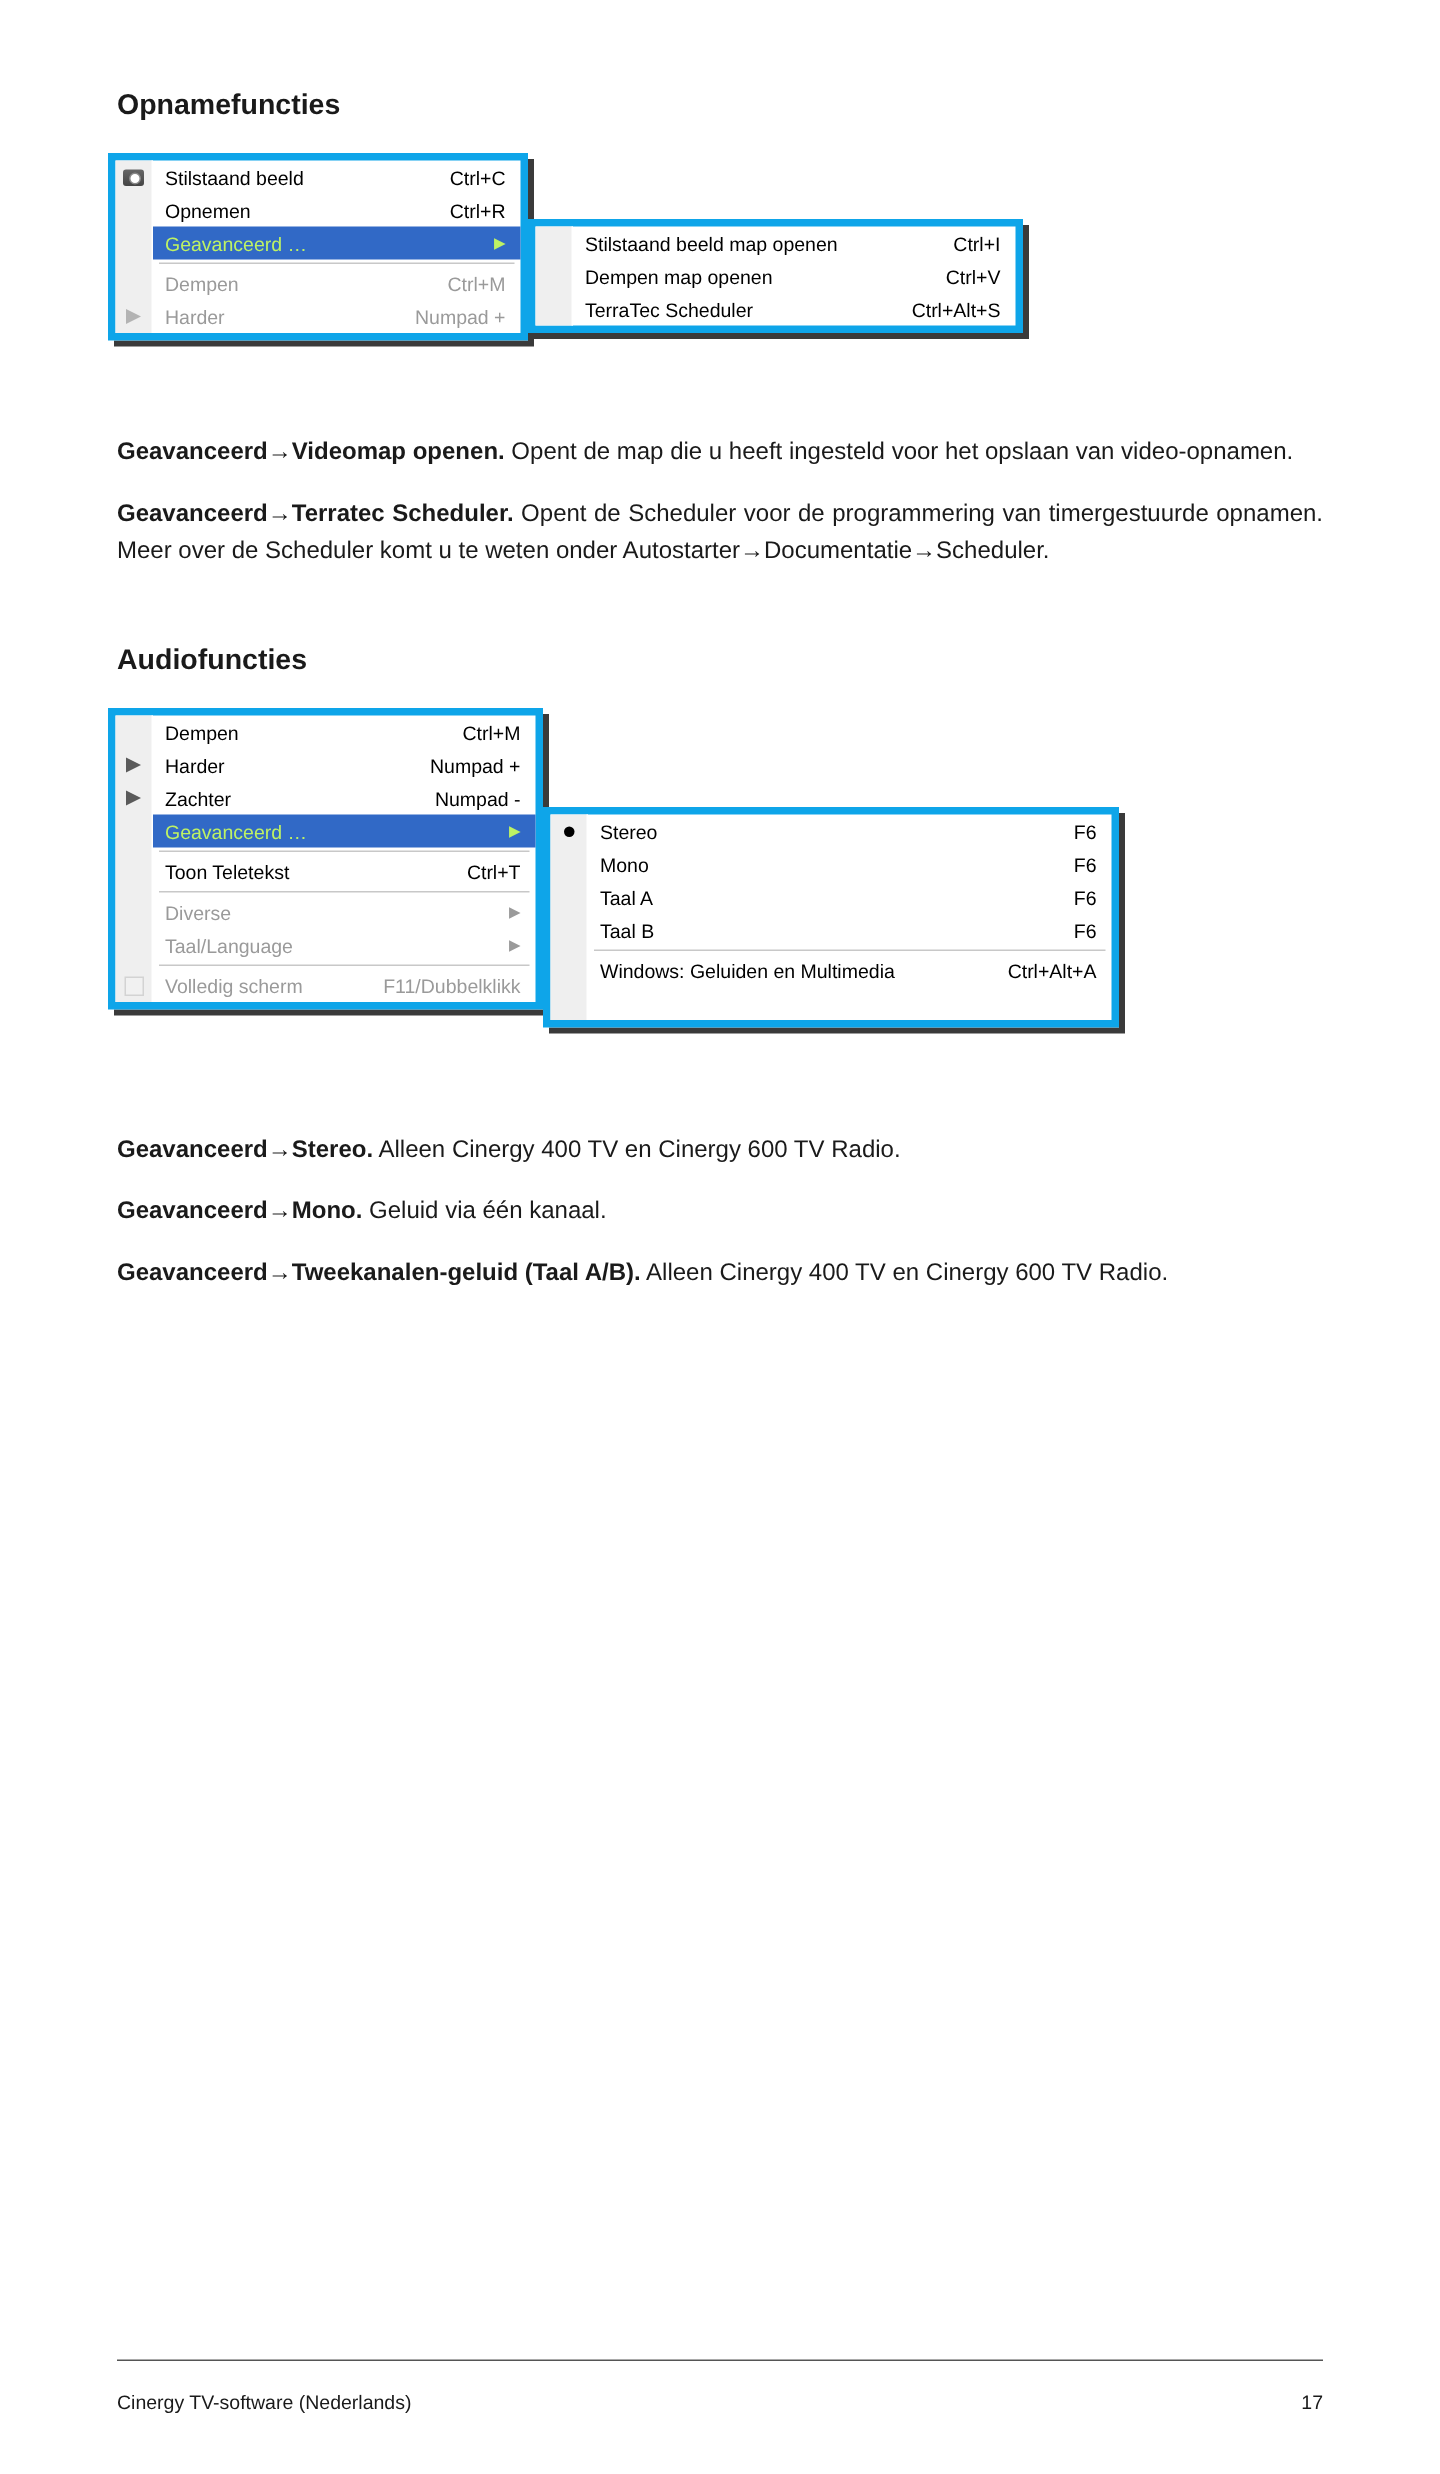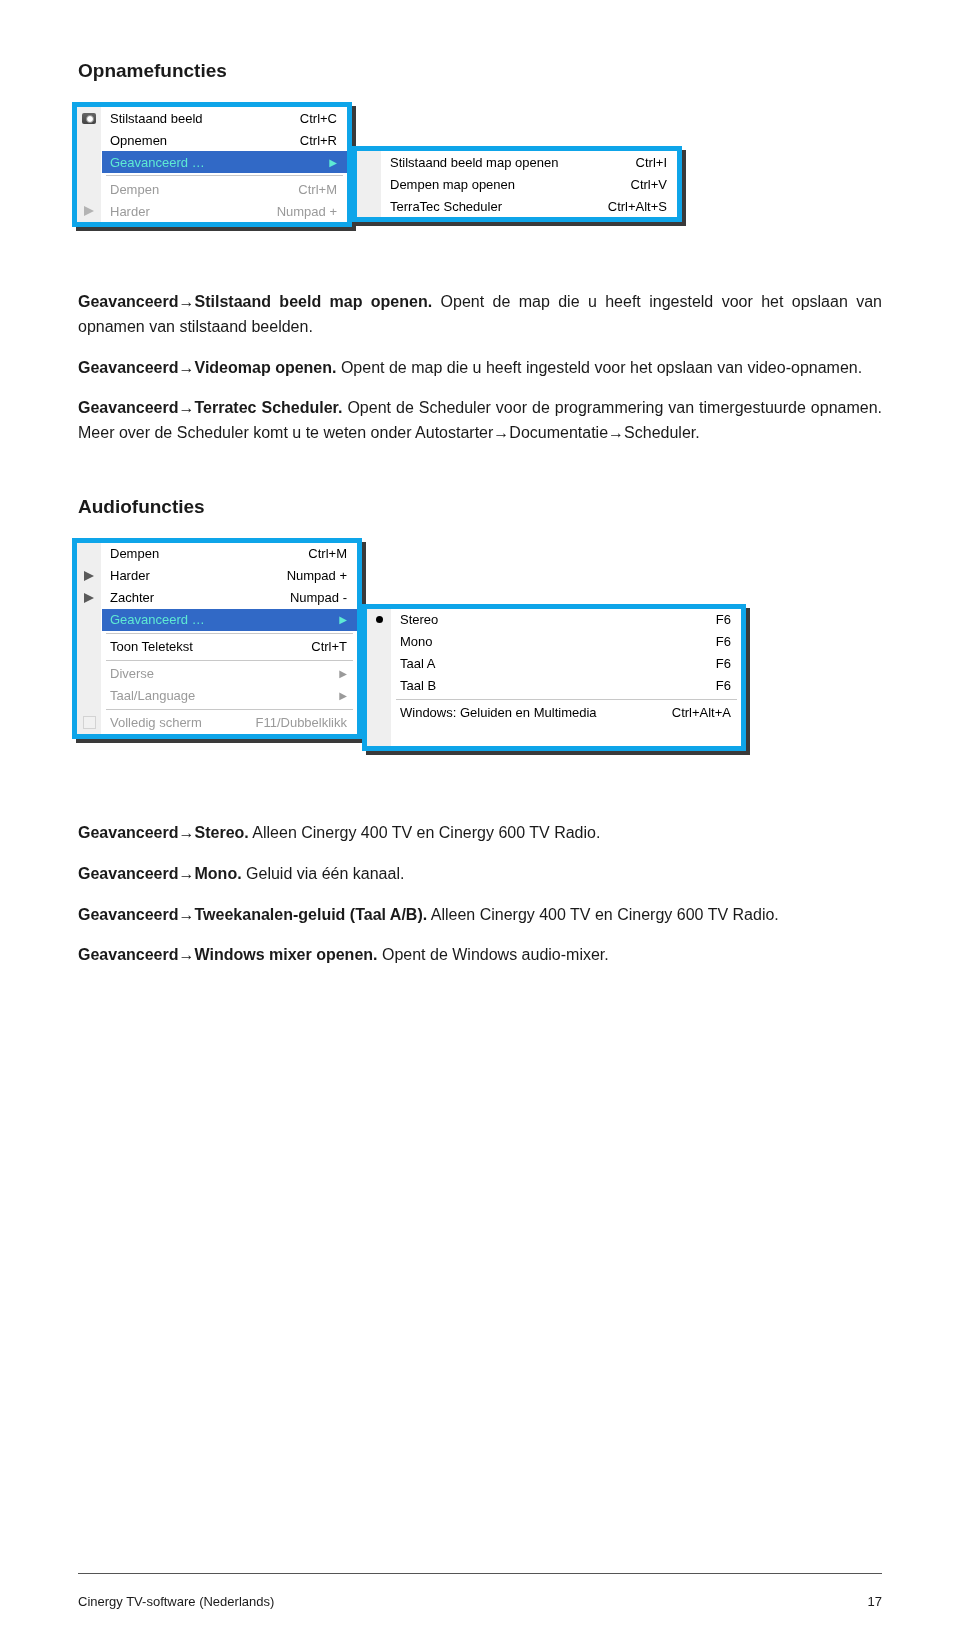--- a/index.html
+++ b/index.html
@@ -67,21 +67,21 @@
   .menu-row {
     display: flex;
     align-items: center;
     height: 22px;
     padding: 0 10px 0 8px;
     box-sizing: border-box;
     white-space: nowrap;
   }
   .menu-row.selected {
     background: #3169c6;
-    color: #5eead4;
+    color: #bef264;
     justify-content: flex-end;
   }
   .menu-row .label { flex: 0 0 auto; }
   .menu-row .spacer { flex: 1 1 auto; }
   .menu-row .shortcut { flex: 0 0 auto; margin-left: 24px; }
   .menu-row .arrow { margin-left: 24px; font-size: 10px; }
   .menu-sep {
     height: 1px;
     background: #c8c8c8;
     margin: 2px 4px;
@@ -212,23 +212,20 @@
             <span class="label">TerraTec Scheduler</span>
             <span class="spacer"></span>
             <span class="shortcut">Ctrl+Alt+S</span>
           </div>
         </div>
       </div>
     </div>
   </div>
 
   <p class="body">
-    <span class="lead">Geavanceerd</span><span class="lead arrow-sym">→</span><span class="lead">Stilstaand beeld map openen.</span><span> Opent de map die u heeft ingesteld voor het opslaan van opnamen van stilstaand beelden.</span>
-  </p>
-  <p class="body">
     <span class="lead">Geavanceerd</span><span class="lead arrow-sym">→</span><span class="lead">Videomap openen.</span><span> Opent de map die u heeft ingesteld voor het opslaan van video-opnamen.</span>
   </p>
   <p class="body">
     <span class="lead">Geavanceerd</span><span class="lead arrow-sym">→</span><span class="lead">Terratec Scheduler.</span><span> Opent de Scheduler voor de programmering van timergestuurde opnamen. Meer over de Scheduler komt u te weten onder Autostarter→Documentatie→Scheduler.</span>
   </p>
 
   <div style="height:34px"></div>
 
   <h2 class="section">Audiofuncties</h2>
 
@@ -349,22 +346,19 @@
 
   <p class="body">
     <span class="lead">Geavanceerd</span><span class="lead arrow-sym">→</span><span class="lead">Stereo.</span><span> Alleen Cinergy 400 TV en Cinergy 600 TV Radio.</span>
   </p>
   <p class="body">
     <span class="lead">Geavanceerd</span><span class="lead arrow-sym">→</span><span class="lead">Mono.</span><span> Geluid via één kanaal.</span>
   </p>
   <p class="body">
     <span class="lead">Geavanceerd</span><span class="lead arrow-sym">→</span><span class="lead">Tweekanalen-geluid (Taal A/B).</span><span> Alleen Cinergy 400 TV en Cinergy 600 TV Radio.</span>
   </p>
-  <p class="body">
-    <span class="lead">Geavanceerd</span><span class="lead arrow-sym">→</span><span class="lead">Windows mixer openen.</span><span> Opent de Windows audio-mixer.</span>
-  </p>
 
   <div class="footer">
     <span>Cinergy TV-software (Nederlands)</span>
     <span>17</span>
   </div>
 
 </div>
 
 </body></html>

